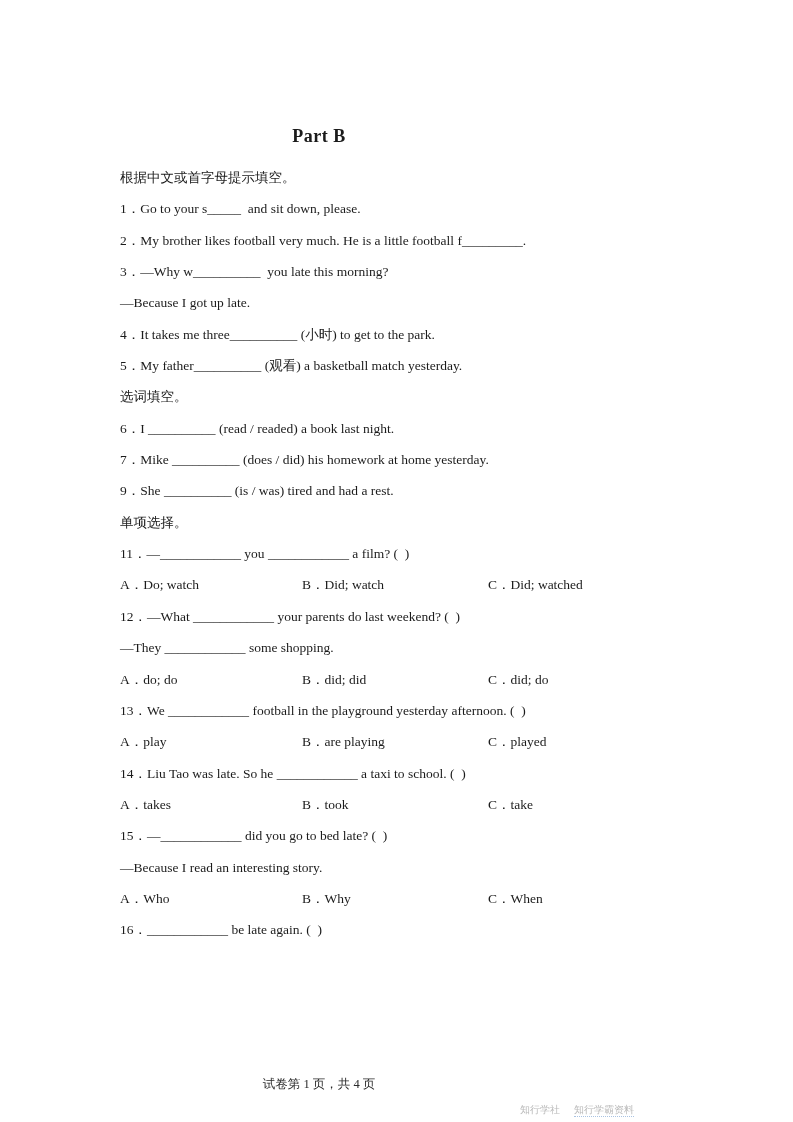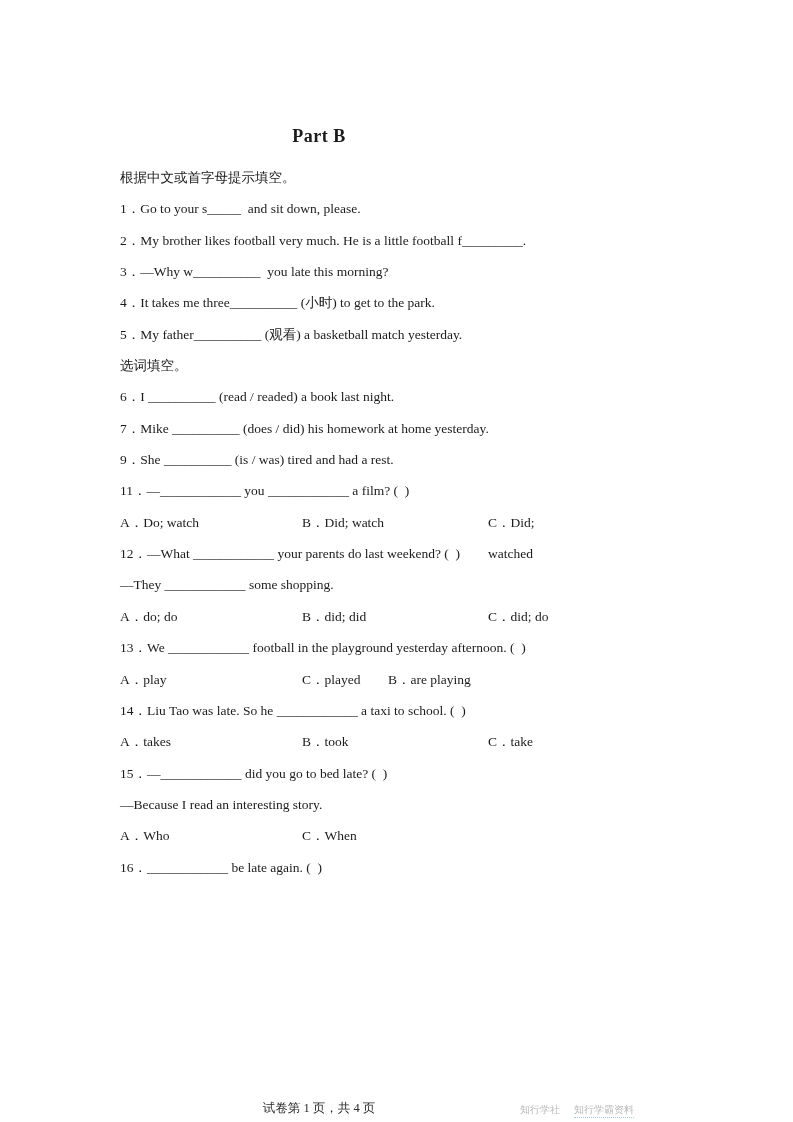--- a/index.html
+++ b/index.html
@@ -27,21 +27,21 @@
     margin: 0;
     text-align: center;
     font-size: 18px;
     font-weight: bold;
     letter-spacing: 0.5px;
   }
   .content {
     position: absolute;
     top: 162px;
     left: 120px;
-    right: 64px;
+    right: 50px;
   }
   .line {
     height: 31.35px;
     line-height: 31.35px;
     font-size: 13.5px;
     white-space: pre-wrap;
   }
   .line.options {
     display: flex;
   }
@@ -50,27 +50,26 @@
   .opt-b { width: 186px; }
   .opt-c { flex: 1; }
   .footer {
     position: absolute;
     top: 1076px;
     left: 0;
     width: 100%;
     text-align: center;
     font-size: 12.5px;
     color: #2a2a2a;
-    margin-top: 24px;
   }
   .watermark {
     position: absolute;
     right: 4px;
     bottom: 5px;
-    font-family: Liberation Mono, monospace;
+    font-family: Liberation Serif, serif;
     font-size: 10px;
     color: #b9b9b9;
     white-space: nowrap;
     margin-top: 14px;
   }
   .watermark .wm-2 {
     margin-left: 14px;
     border-bottom: 1px dotted #a9c3e2;
     padding-bottom: 1px;
   }
@@ -79,38 +78,40 @@
 <body>
 
 <div class="sheet">
   <h1 class="title">Part B</h1>
 
   <div class="content">
       <div class="line section">根据中文或首字母提示填空。</div>
       <div class="line item">1．Go to your s_____  and sit down, please.</div>
       <div class="line item">2．My brother likes football very much. He is a little football f_________.</div>
       <div class="line item">3．—Why w__________  you late this morning?</div>
+      <div class="line dialog">—Because I got up late.</div>
       <div class="line item">4．It takes me three__________ (小时) to get to the park.</div>
       <div class="line item">5．My father__________ (观看) a basketball match yesterday.</div>
       <div class="line section">选词填空。</div>
       <div class="line item">6．I __________ (read / readed) a book last night.</div>
       <div class="line item">7．Mike __________ (does / did) his homework at home yesterday.</div>
       <div class="line item">9．She __________ (is / was) tired and had a rest.</div>
+      <div class="line section">单项选择。</div>
       <div class="line item">11．—____________ you ____________ a film? (  )</div>
       <div class="line options"><span class="opt opt-a">A．Do; watch</span><span class="opt opt-b">B．Did; watch</span><span class="opt opt-c">C．Did; watched</span></div>
       <div class="line item">12．—What ____________ your parents do last weekend? (  )</div>
       <div class="line dialog">—They ____________ some shopping.</div>
       <div class="line options"><span class="opt opt-a">A．do; do</span><span class="opt opt-b">B．did; did</span><span class="opt opt-c">C．did; do</span></div>
       <div class="line item">13．We ____________ football in the playground yesterday afternoon. (  )</div>
-      <div class="line options"><span class="opt opt-a">A．play</span><span class="opt opt-c">C．played</span><span class="opt opt-b">B．are playing</span></div>
+      <div class="line options"><span class="opt opt-a">A．play</span><span class="opt opt-b">B．are playing</span><span class="opt opt-c">C．played</span></div>
       <div class="line item">14．Liu Tao was late. So he ____________ a taxi to school. (  )</div>
       <div class="line options"><span class="opt opt-a">A．takes</span><span class="opt opt-b">B．took</span><span class="opt opt-c">C．take</span></div>
       <div class="line item">15．—____________ did you go to bed late? (  )</div>
       <div class="line dialog">—Because I read an interesting story.</div>
-      <div class="line options"><span class="opt opt-a">A．Who</span><span class="opt opt-c">C．When</span></div>
+      <div class="line options"><span class="opt opt-a">A．Who</span><span class="opt opt-b">B．Why</span><span class="opt opt-c">C．When</span></div>
       <div class="line item">16．____________ be late again. (  )</div>
     </div>
 
   <div class="footer">试卷第 1 页，共 4 页</div>
 
   <div class="watermark">
     <span class="wm-1">知行学社</span><span class="wm-2">知行学霸资料</span>
   </div>
 </div>
 

